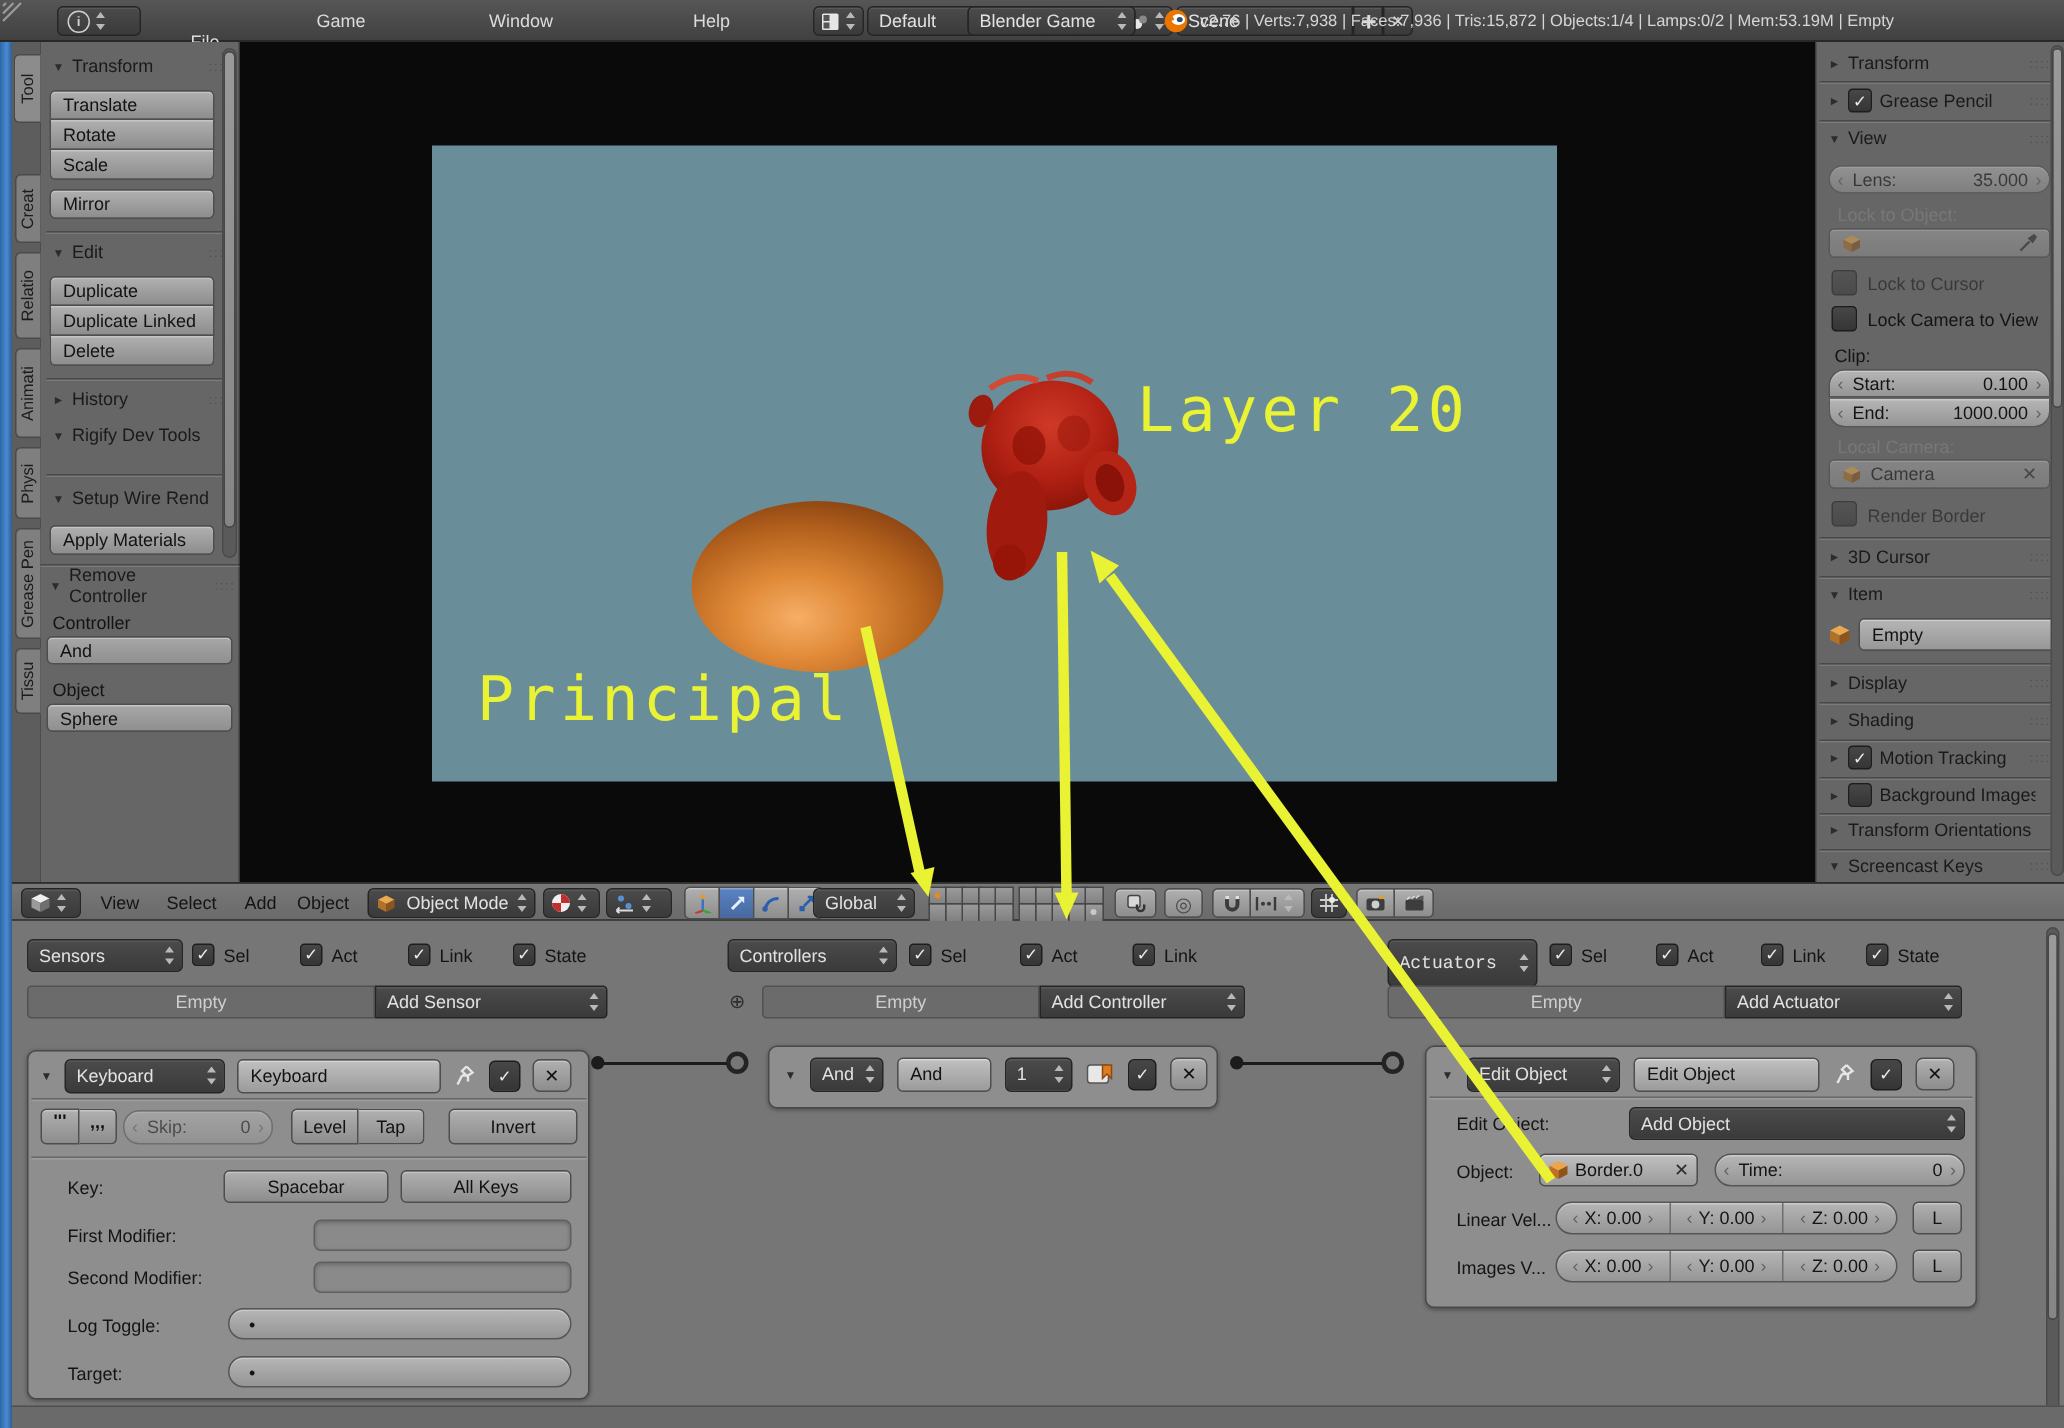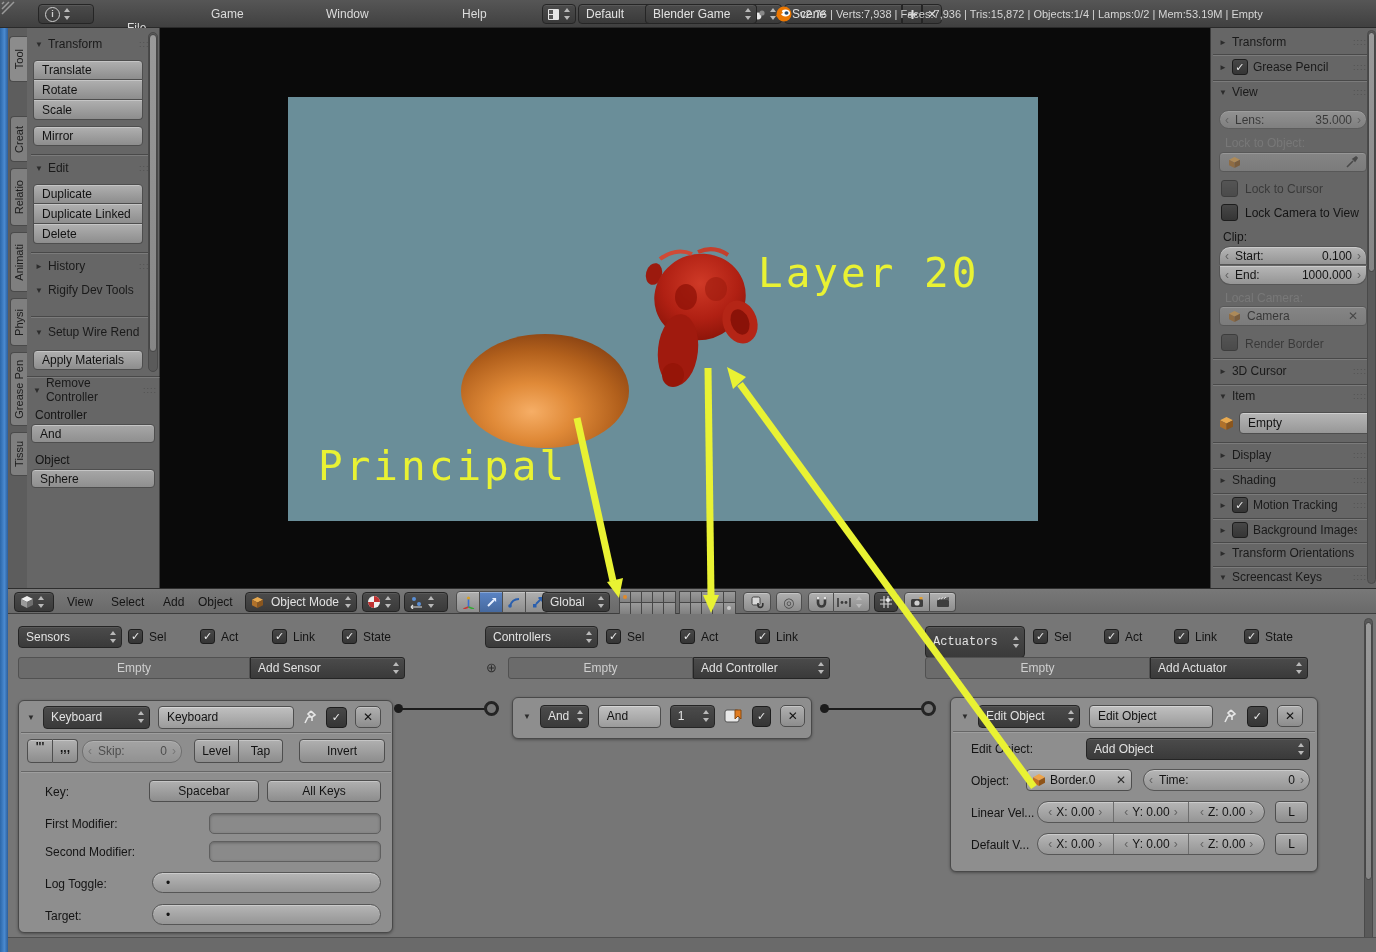--- a/index.html
+++ b/index.html
@@ -776,21 +776,21 @@
           </div>
         <div class="seg">
             <span class="ch">‹</span>
             <span>Z: 0.00</span>
             <span class="ch">›</span>
           </div>
       </div>
       <div class="w btn" style="left:324px;top:103px;width:33px;height:22px;">
           <span>L</span>
         </div>
-      <span class="w lbl" style="left:20px;top:140px;">Default V...</span>
+      <span class="w lbl" style="left:20px;top:140px;">Images V...</span>
       <div class="w vpill" style="left:86px;top:135px;width:228px;height:22px;padding:0;">
         <div class="seg">
             <span class="ch">‹</span>
             <span>X: 0.00</span>
             <span class="ch">›</span>
           </div>
         <div class="seg">
             <span class="ch">‹</span>
             <span>Y: 0.00</span>
             <span class="ch">›</span>

